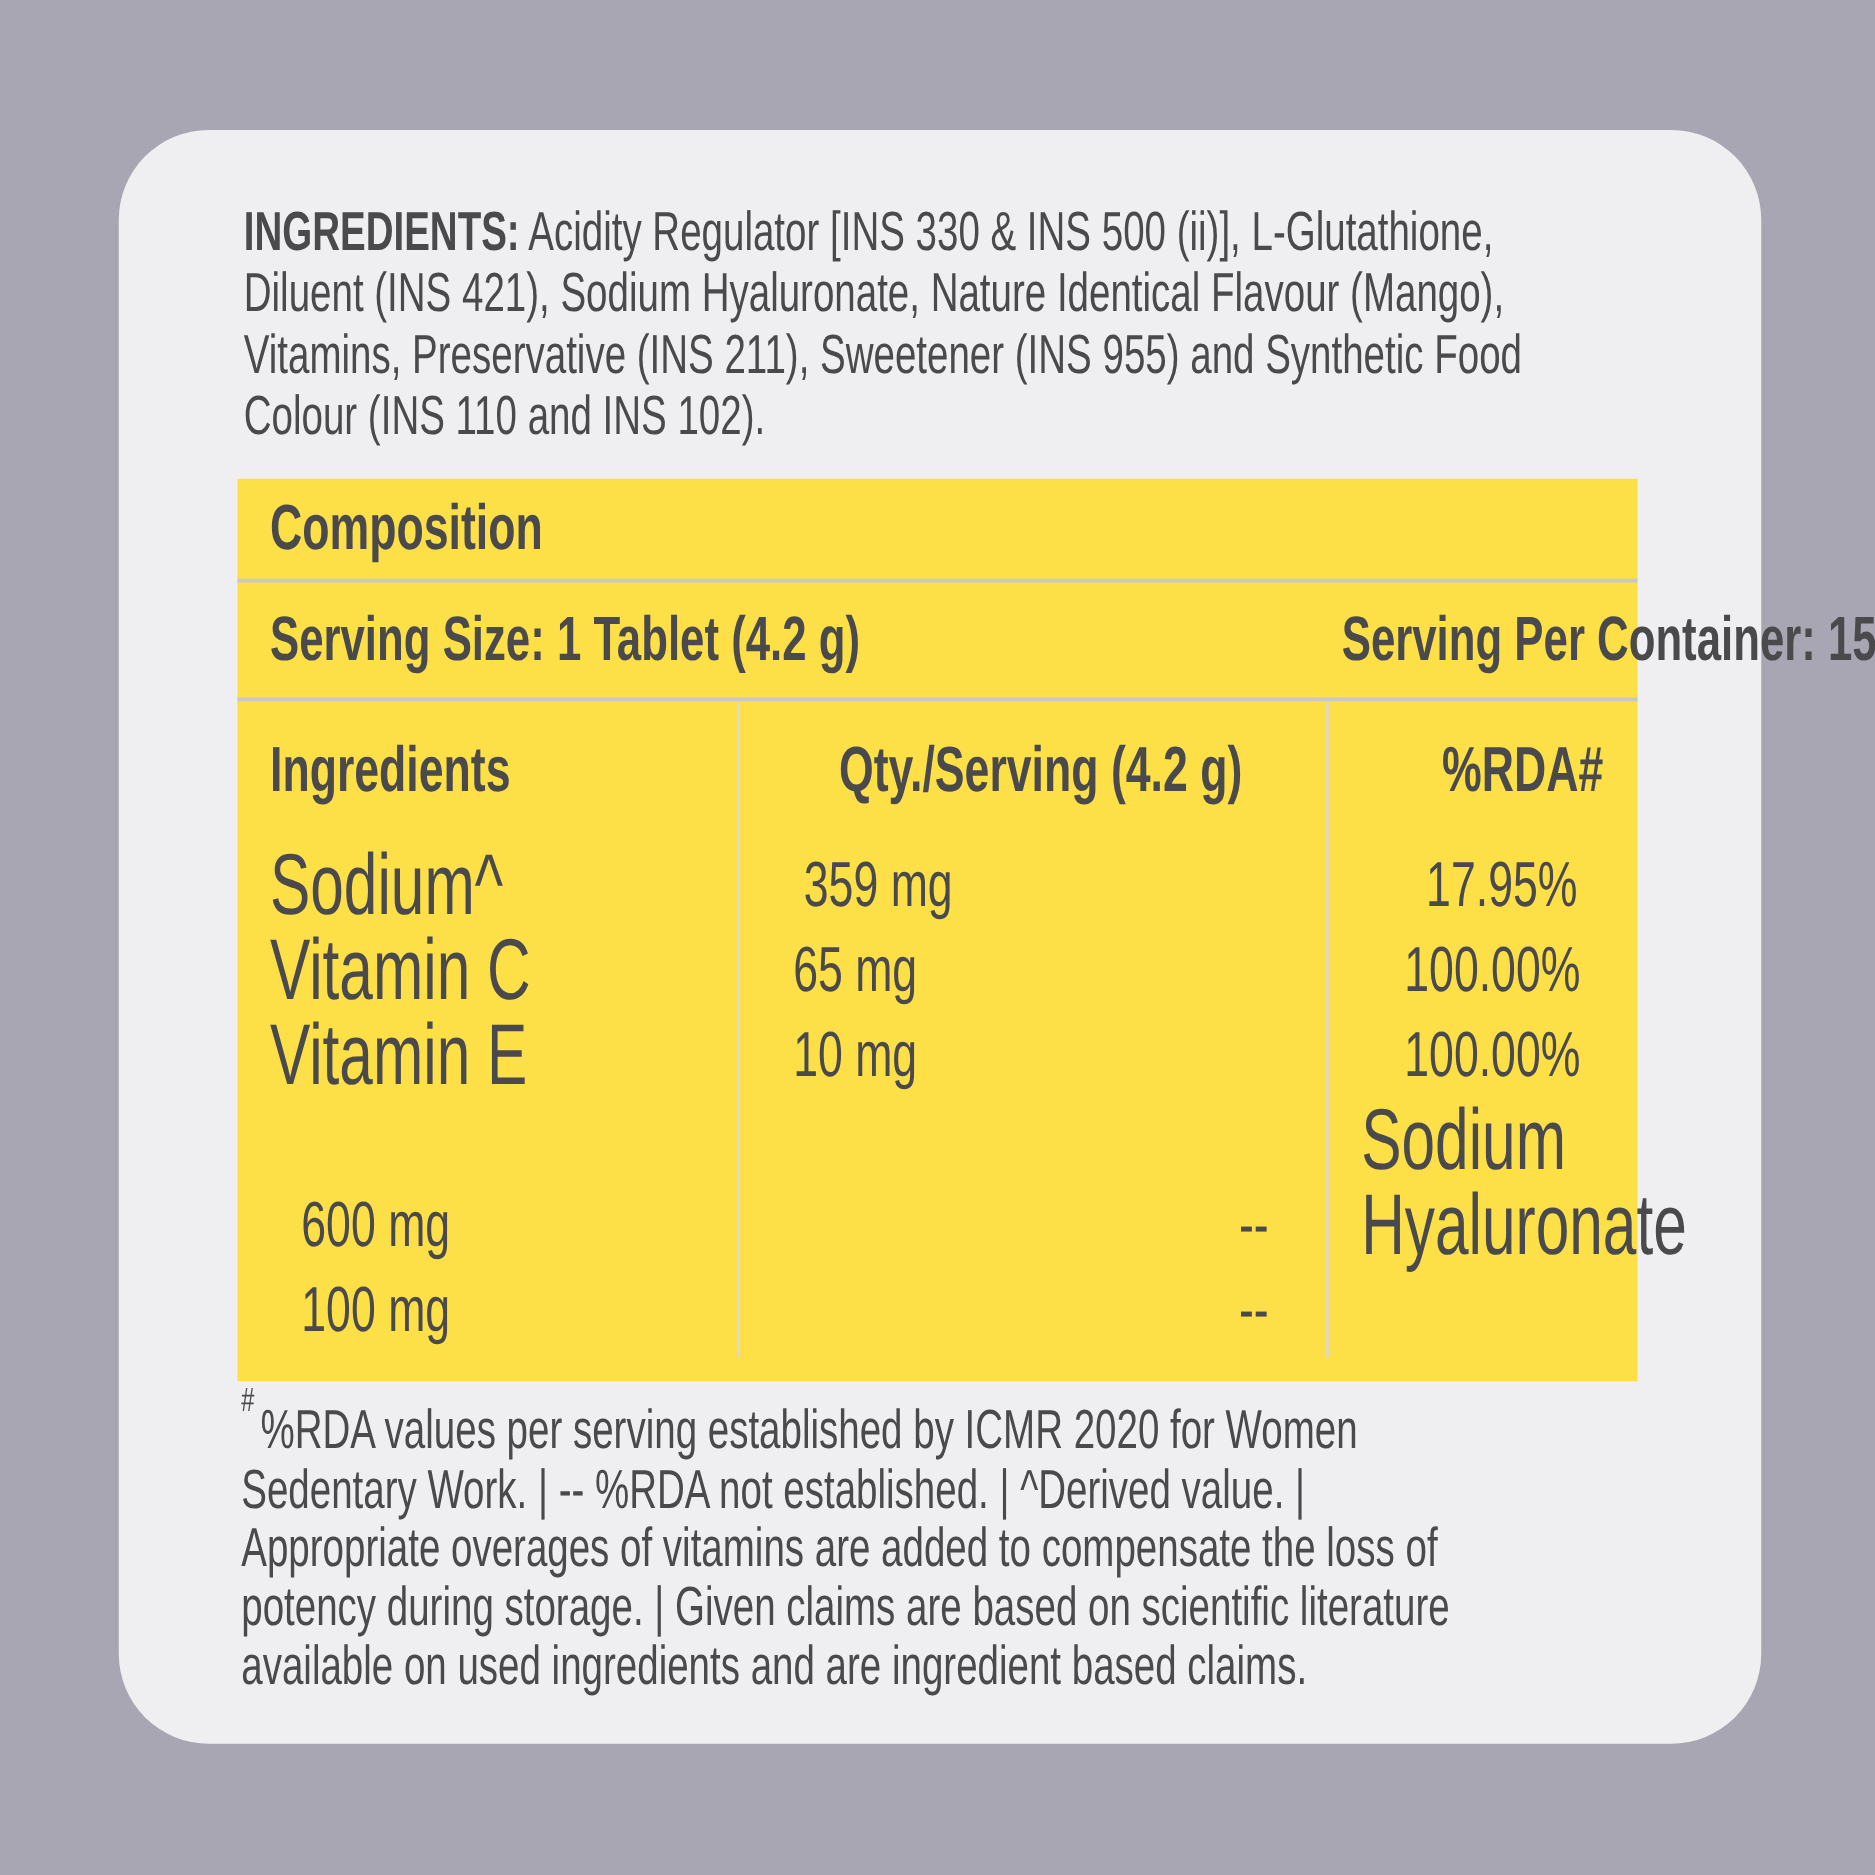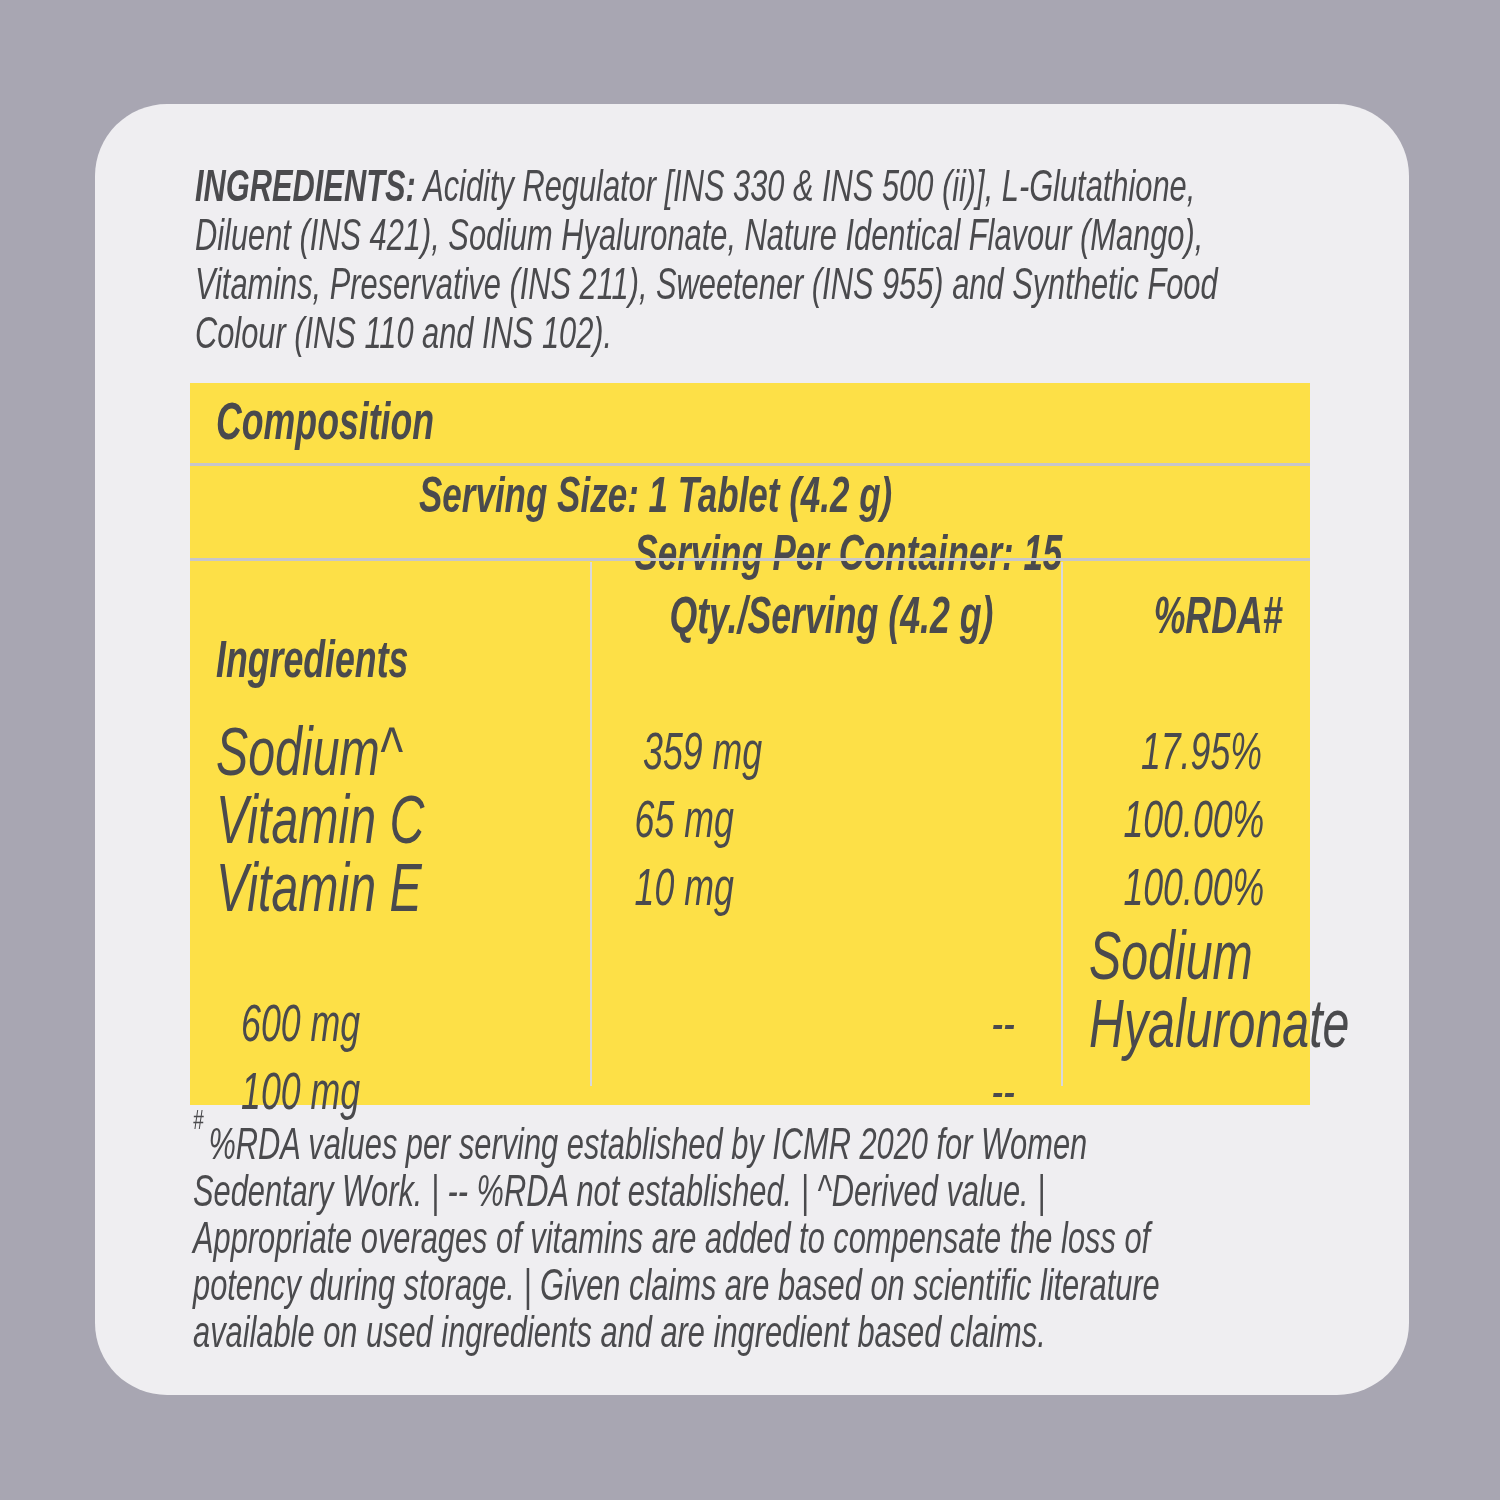--- a/index.html
+++ b/index.html
@@ -9,21 +9,20 @@
     position:relative;
     overflow:hidden;
     font-family:"Liberation Sans","DejaVu Sans",sans-serif;
     color:#4a4a4d;
   }
   .card {
     position:absolute; left:95px; top:104px;
     width:1314px; height:1291px;
     background:#efeef1;
     border-radius:72px;
-    font-style:italic;
   }
   
   .blk-cond { transform:scaleX(0.70); transform-origin:0 0; }
   .blk-cond .line { white-space:nowrap; }
   .sx { display:inline-block; white-space:nowrap; transform:scaleX(0.70); }
   .sx-l { transform-origin:0 50%; }
   .sx-c { transform-origin:50% 50%; }
   .sx-r { transform-origin:100% 50%; }
   .pre { white-space:pre-line; }
 
@@ -43,28 +42,28 @@
     line-height:78px; padding-left:26px; box-sizing:border-box;
     font-size:51px; font-weight:700;
   }
   .hr { position:absolute; left:0; width:1120px; height:3px; background:#c7c6ca; }
   .hr1 { top:80px; }
   .hr2 { top:175px; }
   .serving-row {
     position:absolute; left:0; top:83px; width:1120px; height:89px;
     display:flex; justify-content:space-between; align-items:center;
     padding:0 12px 0 26px; box-sizing:border-box;
-    font-size:50px; font-weight:700;flex-direction:column;
+    font-size:50px; font-weight:700;
   }
   .t-grid {
     position:absolute; left:0; top:179px; width:1120px;
     display:grid; grid-template-columns:402px 471px 247px;
   }
   .h-cell { font-size:51px; font-weight:700; line-height:64px; padding-top:22px; padding-bottom:26px; }
-  .h-name { padding-left:26px;margin-top:44px; }
+  .h-name { padding-left:26px; }
   .h-qty, .h-rda { text-align:right; }
   .c-name { padding-left:26px; font-size:69px; line-height:68px; }
   .c-qty  { padding-right:162px; font-size:51px; line-height:68px; align-self:end; }
   .c-rda  { text-align:right; padding-right:48px;  font-size:51px; line-height:68px; align-self:end; }
   .vline { position:absolute; width:2px; top:179px; height:524px; background:#d9d8dc; }
   .v1 { left:400px; }
   .v2 { left:871px; }
 
   .footnote {
     position:absolute; left:98px; top:1007px;

